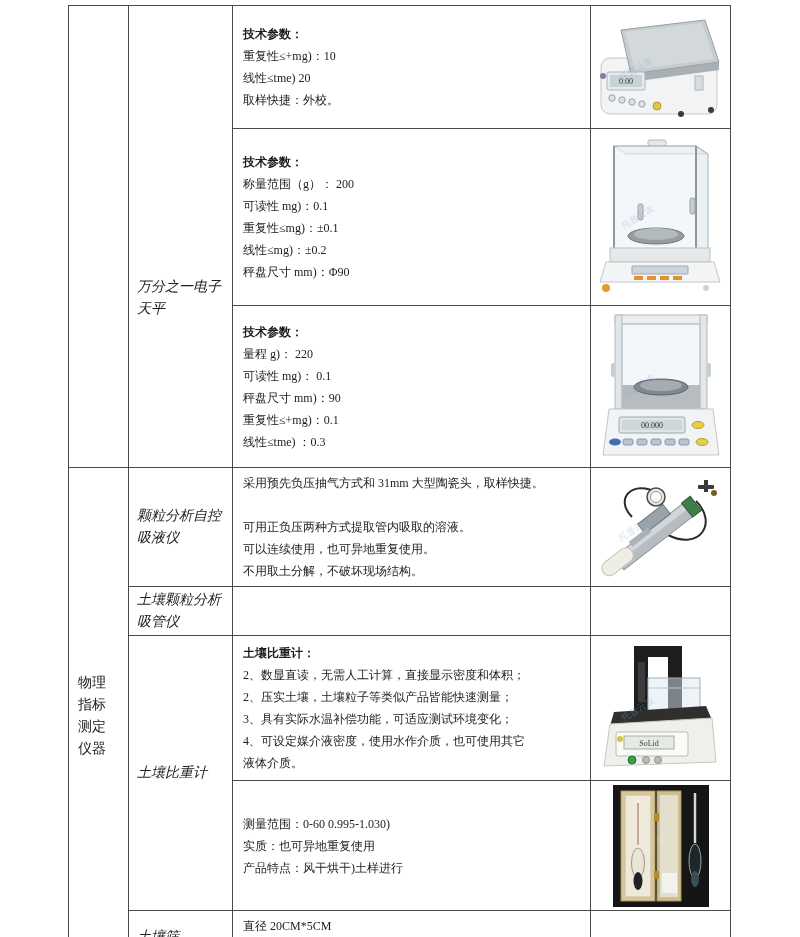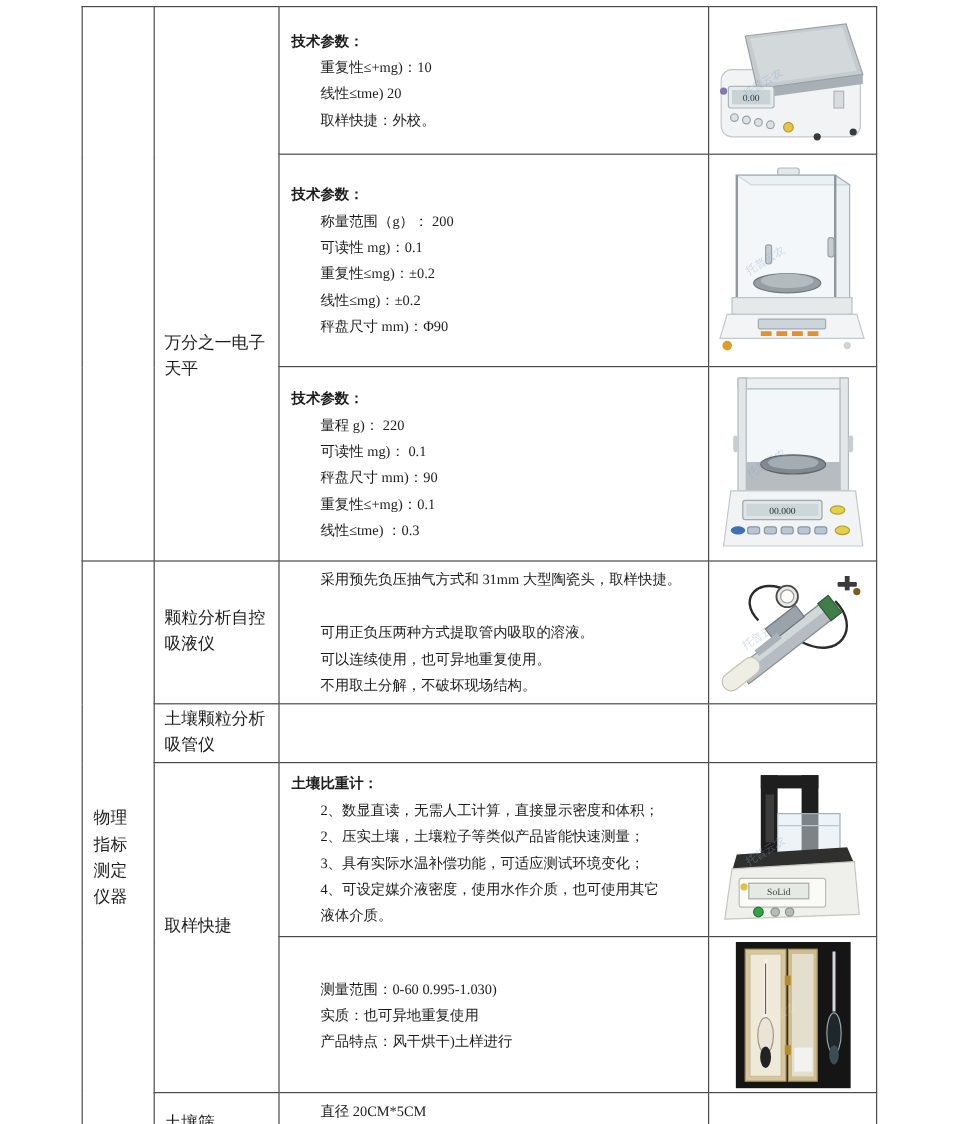--- a/index.html
+++ b/index.html
@@ -1,25 +1,25 @@
 <!DOCTYPE html>
 <html><head>
 <meta charset="utf-8">
 <style>
   html,body{margin:0;padding:0;background:#ffffff;}
   .page{position:relative;width:800px;height:937px;background:#ffffff;overflow:hidden;
         font-family:"Liberation Serif","DejaVu Serif",serif;color:#1c1c1c;}
   table.spec{position:absolute;left:68px;top:5px;width:662px;border-collapse:collapse;table-layout:fixed;}
   td{border:1px solid #4a4a4a;vertical-align:middle;overflow:hidden;}
   .cat{padding:2px 9px;font-size:14px;line-height:22px;}
-  .equip{padding:2px 8px;font-size:14px;line-height:22px;}
+  .equip{padding:2px 8px;font-size:14px;line-height:22px;font-style:italic;}
   .equip-top{vertical-align:top;padding-top:270px;}
   .desc{padding:4px 10px;font-size:12px;}
   .desc .cell-title{font-weight:bold;line-height:22px;min-height:22px;}
-  .desc .line{line-height:22px;min-height:22px;white-space:nowrap;margin-left:24px;}
+  .desc .line{line-height:22px;min-height:22px;white-space:nowrap;}
   .img-cell{text-align:center;padding:1px;}
   .photo-wrap{position:relative;display:inline-block;vertical-align:middle;}
   .watermark{position:absolute;top:46%;left:18%;transform:rotate(-32deg);
              font-size:9px;color:rgba(140,165,200,0.38);pointer-events:none;white-space:nowrap;}
   .watermark.light{color:rgba(255,255,255,0.16);}
   svg{display:block;}
 </style>
 </head>
 <body>
 
@@ -68,21 +68,21 @@
       </span>
     </td>
   </tr>
 
   <tr style="height:177px">
     <td class="desc">
       <div class="cell-title">技术参数：</div>
       <div>
               <div class="line">称量范围（g）： 200</div>
               <div class="line">可读性 mg)：0.1</div>
-              <div class="line">重复性≤mg)：±0.2</div>
+              <div class="line">重复性≤mg)：±0.1</div>
               <div class="line">线性≤mg)：±0.2</div>
               <div class="line">秤盘尺寸 mm)：Φ90</div>
             </div>
     </td>
     <td class="img-cell">
       <span class="photo-wrap">
         <svg width="126" height="158" viewBox="0 0 126 158">
           <polygon points="16,8 98,8 110,16 28,16" fill="#eef0f1" stroke="#b3b9bc"></polygon>
           <rect x="50" y="2" width="18" height="6" rx="2" fill="#e4e7e9" stroke="#b3b9bc"></rect>
           <rect x="16" y="8" width="82" height="108" fill="#e9f0f5" fill-opacity="0.55" stroke="#a9b4ba"></rect>
@@ -185,21 +185,21 @@
 
   <tr style="height:40px">
     <td class="equip"><span>土壤颗粒分析吸管仪</span></td>
     <td class="desc">
       <div></div>
     </td>
     <td class="img-cell"></td>
   </tr>
 
   <tr style="height:145px">
-    <td class="equip" rowspan="2"><span>取样快捷</span></td>
+    <td class="equip" rowspan="2"><span>土壤比重计</span></td>
     <td class="desc">
       <div class="cell-title">土壤比重计：</div>
       <div>
               <div class="line">2、数显直读，无需人工计算，直接显示密度和体积；</div>
               <div class="line">2、压实土壤，土壤粒子等类似产品皆能快速测量；</div>
               <div class="line">3、具有实际水温补偿功能，可适应测试环境变化；</div>
               <div class="line">4、可设定媒介液密度，使用水作介质，也可使用其它</div>
               <div class="line">液体介质。</div>
             </div>
     </td>

